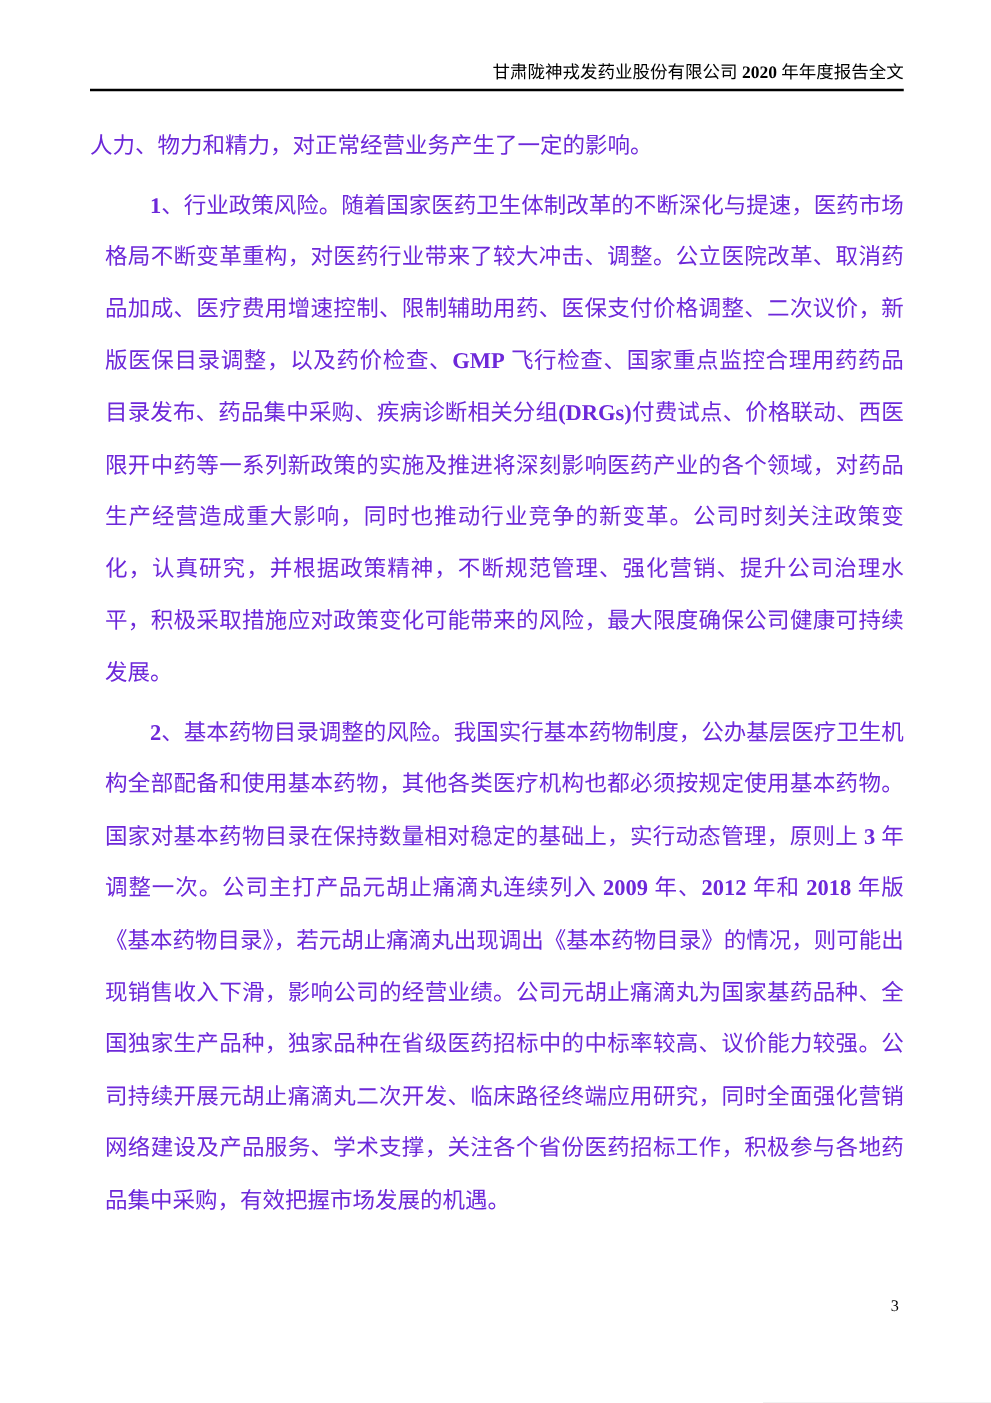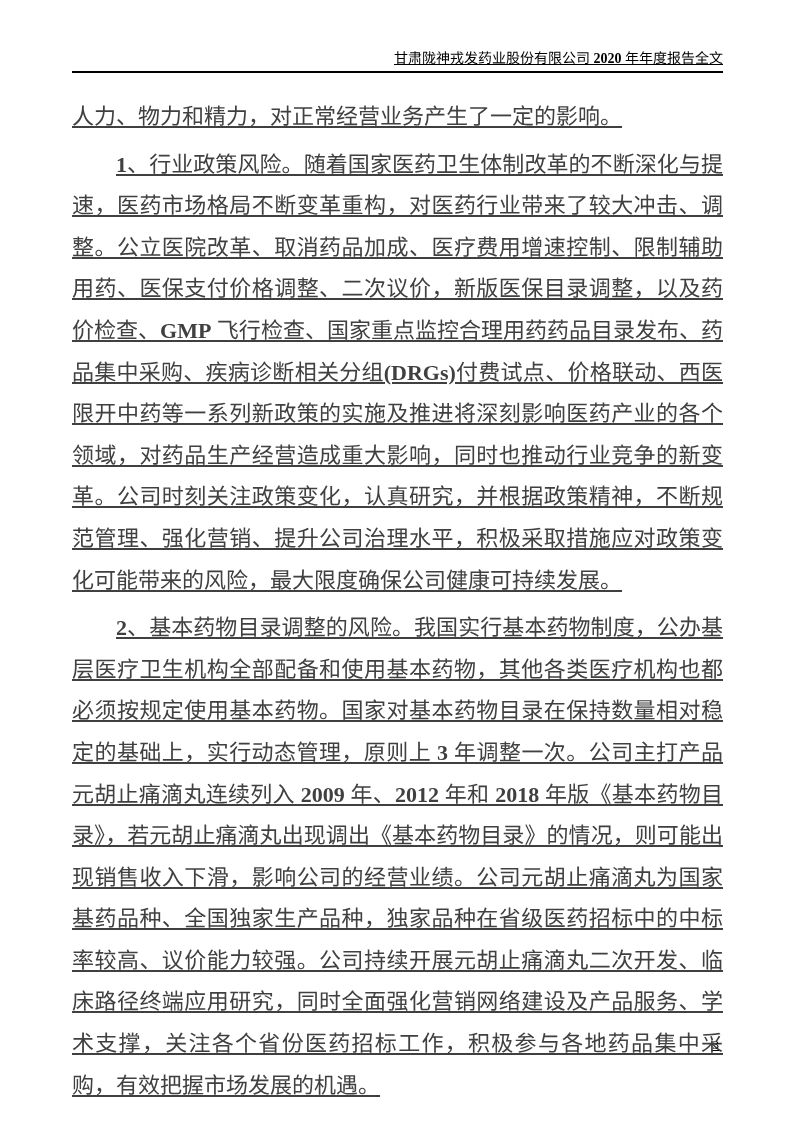--- a/index.html
+++ b/index.html
@@ -1,15 +1,15 @@
 <!DOCTYPE html>
 <html lang="zh-CN"><head>
 <meta charset="utf-8">
 <style>
-  * { margin: 0; padding: 0; box-sizing: border-box; text-decoration: underline; }
+  * { margin: 0; padding: 0; box-sizing: border-box; }
   html, body { background: #e8e8e8; }
   .page {
     position: relative;
     width: 793px;
     height: 1122px;
     margin: 0 auto;
     background: #ffffff;
     color: #000000;
     font-family: "Liberation Serif", "DejaVu Serif", serif;
     overflow: hidden;
@@ -24,27 +24,27 @@
     line-height: 18px;
     padding-bottom: 3px;
     border-bottom: 2px solid #000000;
     color: #000000;
   }
   .doc-body {
     position: absolute;
     top: 96px;
     left: 72px;
     right: 70px;
-    font-size: 22px;
+    font-size: 18px;
     line-height: 41.6px;
     text-align: justify;
-    color: #404040;
+    color: #6d28d9;
   }
   .doc-body p { text-indent: 0; }
-  .doc-body p.indent { text-indent: 2em; }
+  .doc-body p.indent { text-indent: 2em; margin-left: 12px; }
   .doc-body p + p { margin-top: 6px; }
   b.latin { font-weight: bold; }
   .page-number {
     position: absolute;
     top: 1037px;
     right: 74px;
     font-size: 13px;
     line-height: 16px;
     color: #000000;
   }

